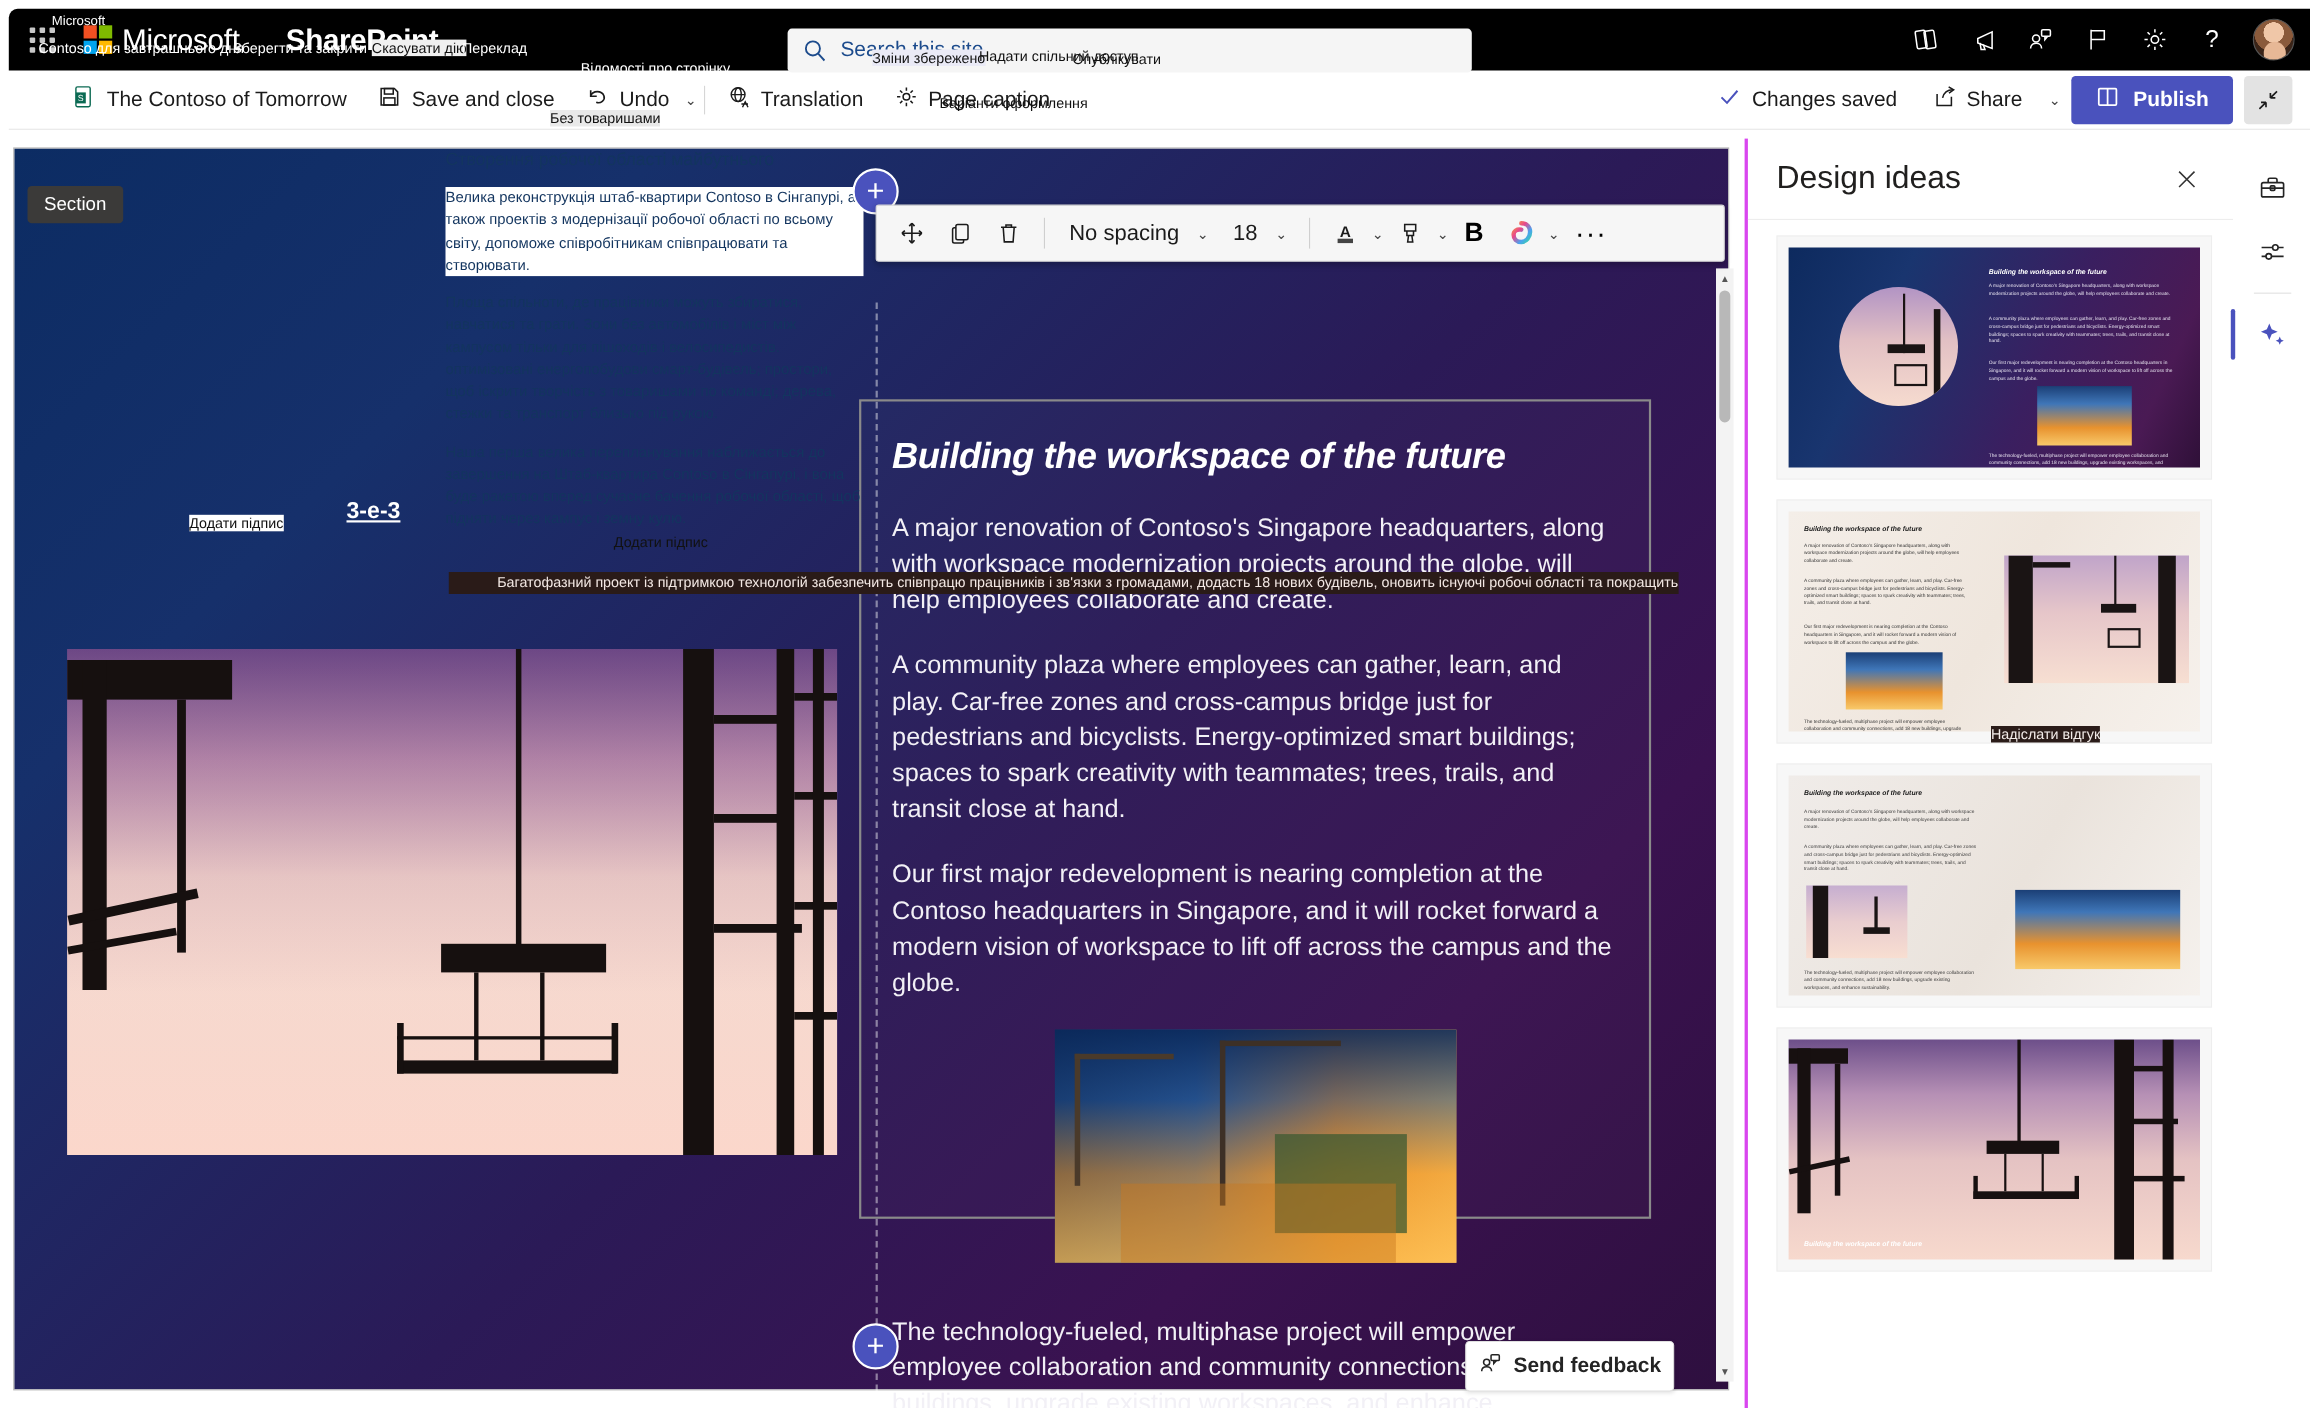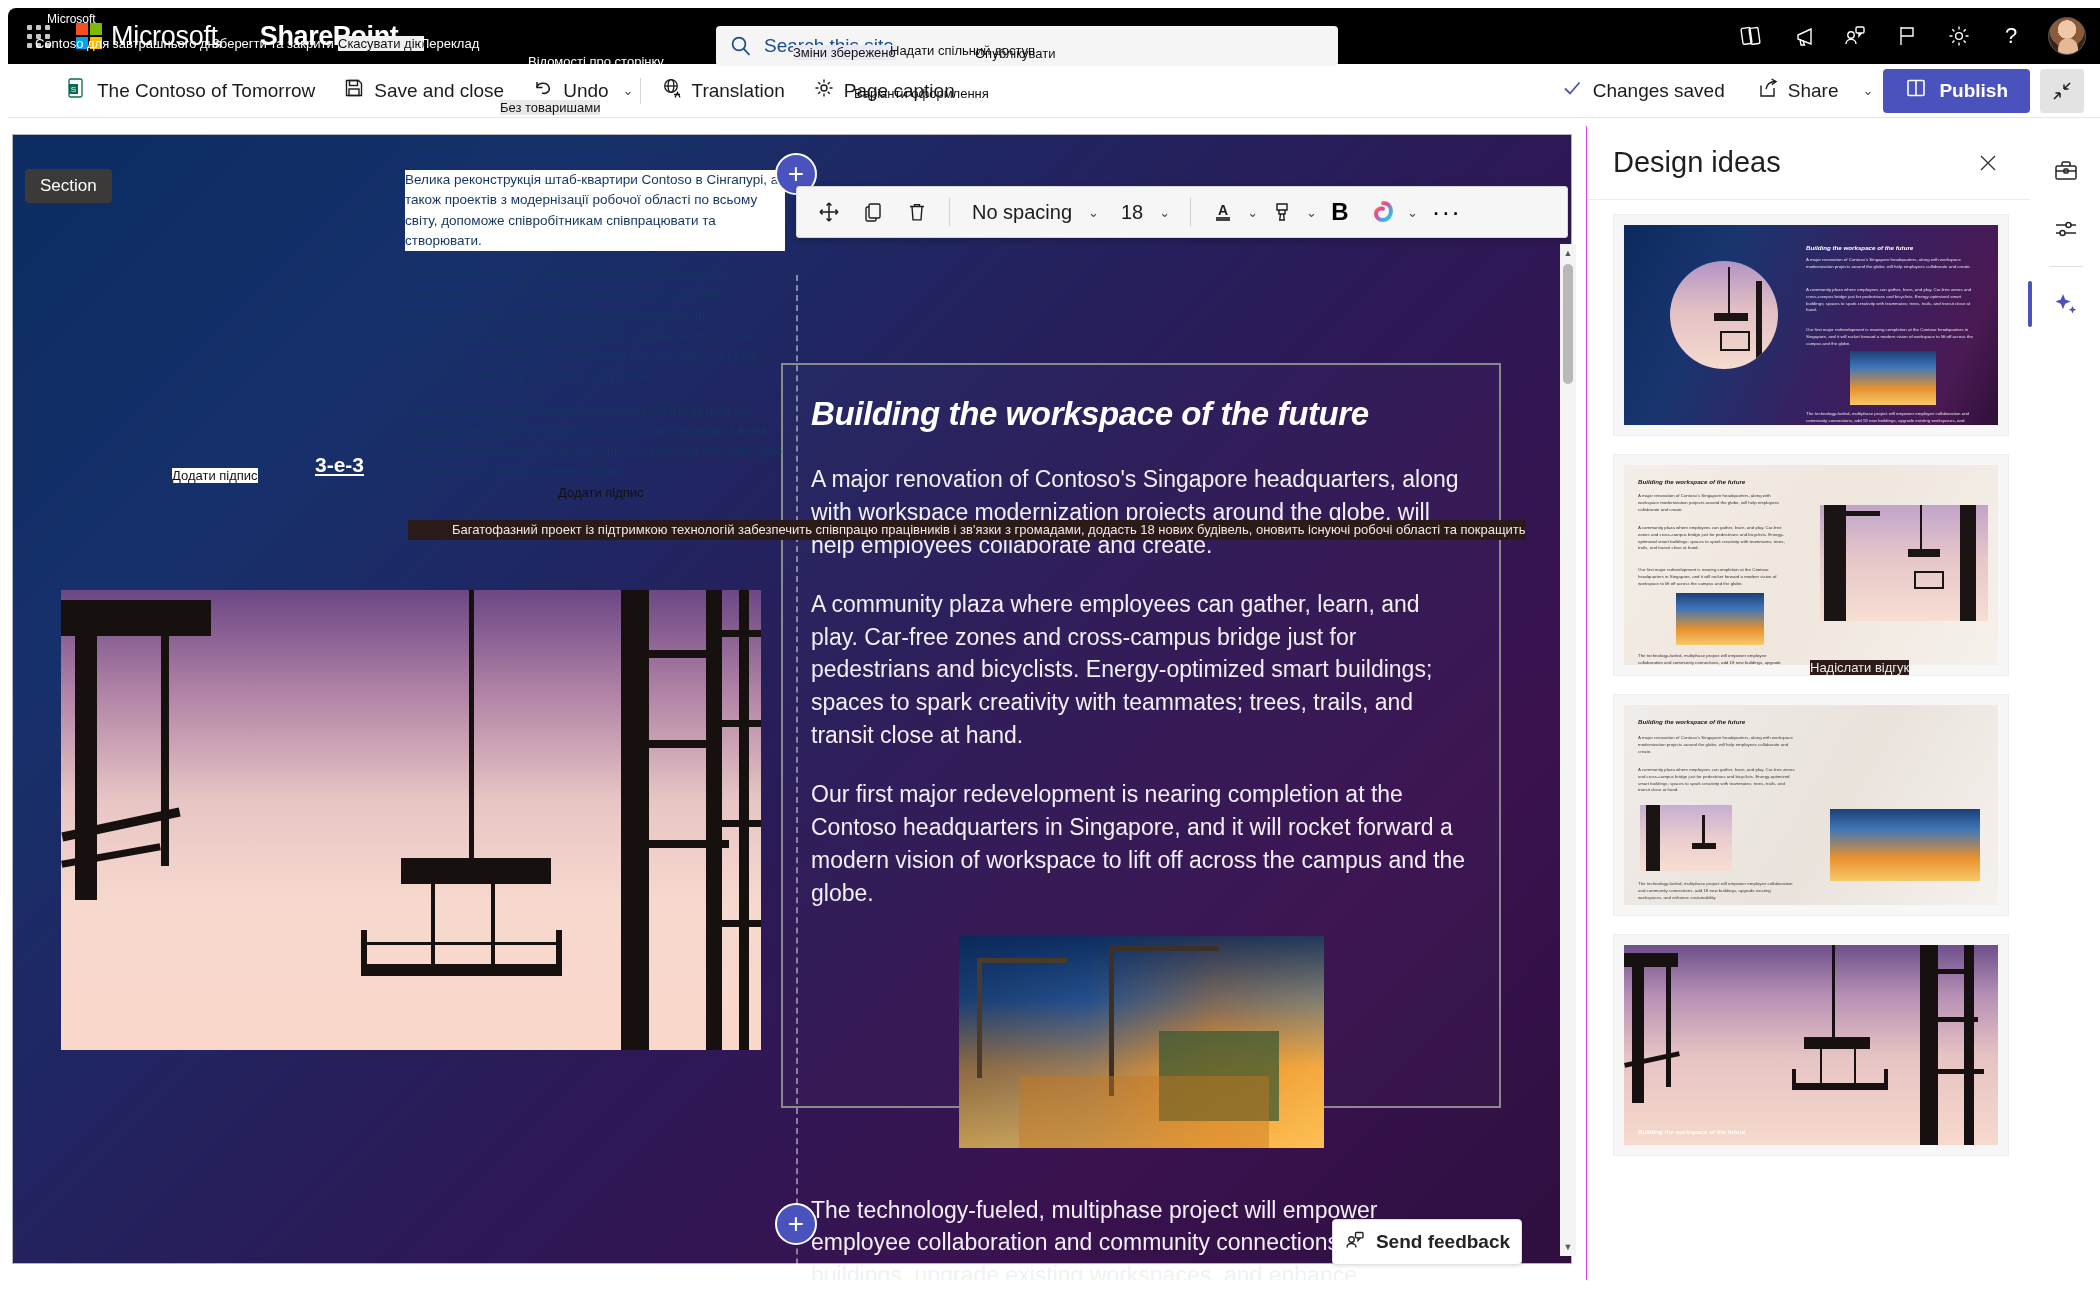--- a/index.html
+++ b/index.html
@@ -167,21 +167,21 @@
   .vscroll { position: absolute; right: 4px; top: 126px; width: 16px; bottom: 24px;
     background: #f3f3f3; z-index: 18; }
   .vthumb { position: absolute; left: 3px; top: 20px; width: 10px; height: 120px;
     background: #b8b8b8; border-radius: 5px; cursor: pointer; }
   .vbtn { position: absolute; left: 0; width: 16px; height: 18px;
     display:flex;align-items:center;justify-content:center; font-size: 9px; color:#555; cursor:pointer;}
 
   
   .design-panel {
     position: absolute; left: 1586px; top: 126px; width: 444px; bottom: 18px;
-    background: #ffffff; border-left: 1px solid #d946ef;
+    background: #ffffff; border-left: 3px solid #d946ef;
     z-index: 35;
   }
   .dp-head { height: 74px; display: flex; align-items: center; justify-content: space-between;
     padding: 0 24px 0 26px; border-bottom: 1px solid #ededed; }
   .dp-title { font-size: 29px; color: #201f1e; }
   .dp-close { width: 36px; height: 36px; display: flex; align-items: center;
     justify-content: center; cursor: pointer; font-size: 24px; color: #333; }
   .dp-list { position: absolute; top: 74px; left: 0; right: 0; bottom: 0;
     overflow: hidden; padding: 14px 22px 0 26px; }
   .idea-card { width: 396px; height: 222px; background: #f7f7f7; border: 1px solid #eee;

